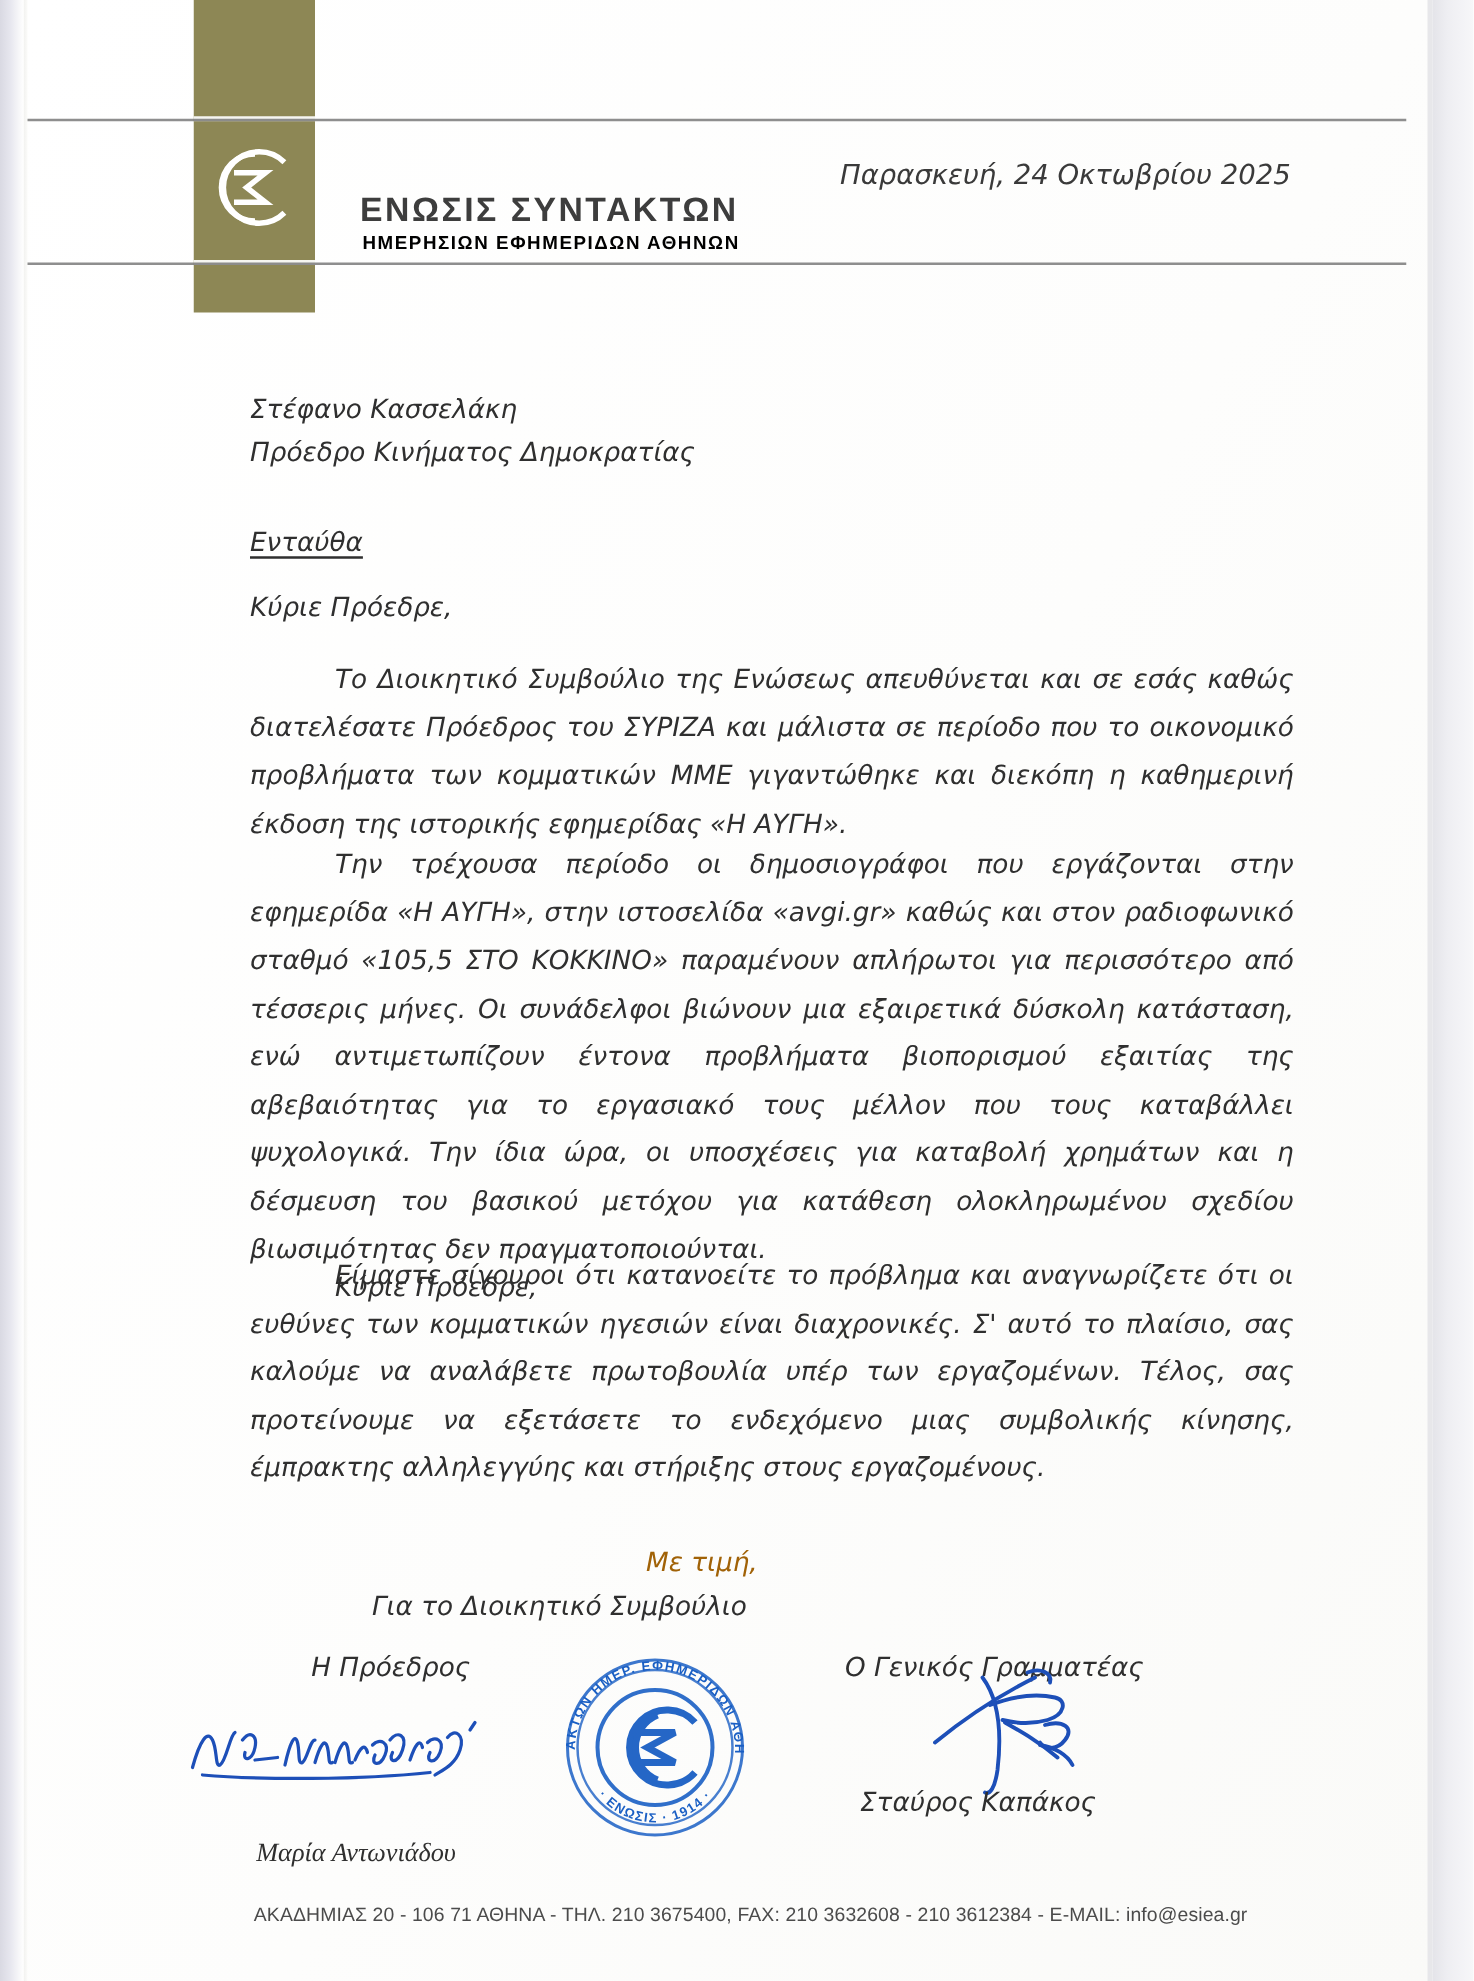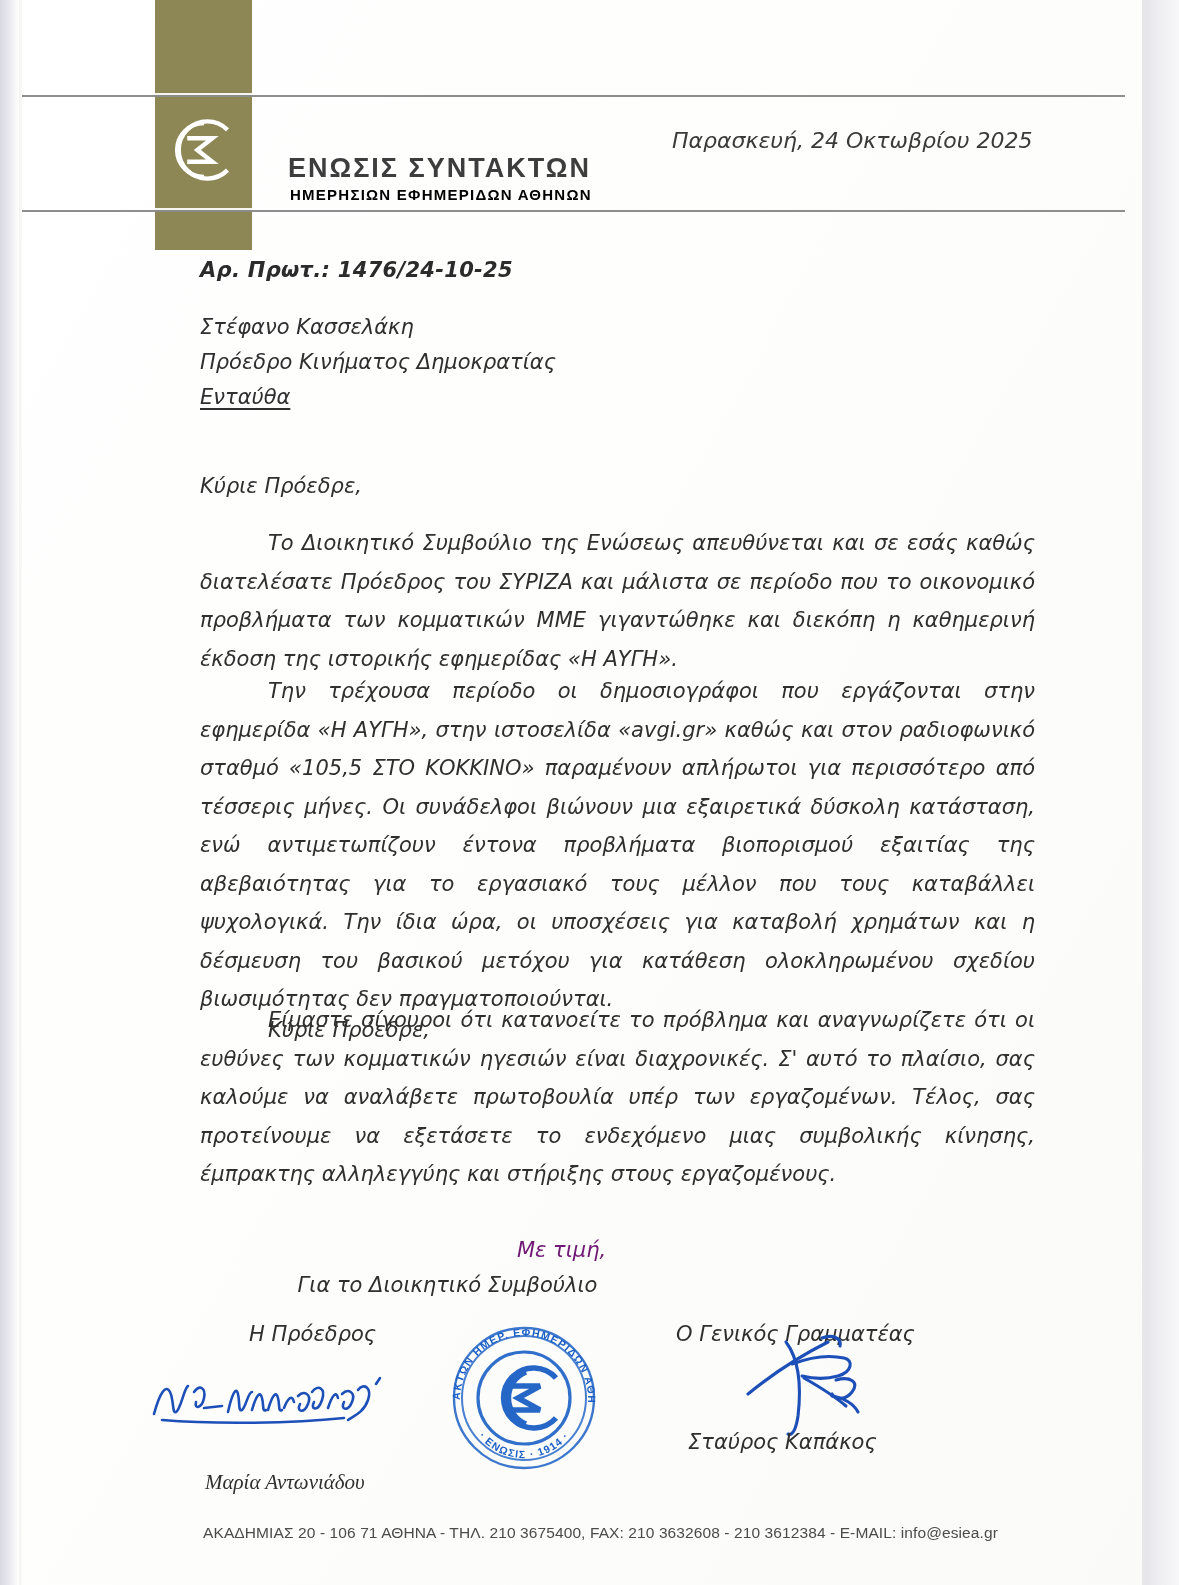--- a/index.html
+++ b/index.html
@@ -126,21 +126,21 @@
 
   .addr {
     position: absolute;
     left: 200px; top: 310px;
     font-family: "DejaVu Sans", sans-serif;
     font-style: italic;
     font-size: 21px;
     line-height: 35px;
     color: #2f2f2f;
   }
-  .addr .u { text-decoration: underline; text-underline-offset: 4px; }
+  .addr .u { text-decoration: underline; text-underline-offset: 4px; margin-top: 37px; }
 
   .salute-1 {
     position: absolute;
     left: 200px; top: 474px;
     font-family: "DejaVu Sans", sans-serif;
     font-style: italic;
     font-size: 21px;
     color: #2f2f2f;
   }
 
@@ -170,21 +170,21 @@
   .para-3 { top: 1001px; }
 
   
   .closing-1 {
     position: absolute;
     left: 0; top: 1238px; width: 1179px;
     text-align: center;
     font-family: "DejaVu Sans", sans-serif;
     font-style: italic;
     font-size: 21px;
-    color: #701a75;
+    color: #a16207;
     padding-right: 56px;
     box-sizing: border-box;
   }
   .closing-2 {
     position: absolute;
     left: 0; top: 1273px; width: 951px;
     text-align: center;
     font-family: "DejaVu Sans", sans-serif;
     font-style: italic;
     font-size: 21px;
@@ -281,21 +281,20 @@
   </svg>
 
   <div class="org-title">ΕΝΩΣΙΣ ΣΥΝΤΑΚΤΩΝ</div>
   <div class="org-sub">ΗΜΕΡΗΣΙΩΝ ΕΦΗΜΕΡΙΔΩΝ ΑΘΗΝΩΝ</div>
 
   <div class="rule rule-top"></div>
   <div class="rule rule-bottom"></div>
 
   <div class="doc-date">Παρασκευή, 24 Οκτωβρίου 2025</div>
 
-  <div class="protocol">Αρ. Πρωτ.: 1476/24-10-25</div>
 
   <div class="addr">
     <div>Στέφανο Κασσελάκη</div>
     <div>Πρόεδρο Κινήματος Δημοκρατίας</div>
     <div class="u" style="display:inline-block">Ενταύθα</div>
   </div>
 
   <div class="salute-1">Κύριε Πρόεδρε,</div>
   <div class="para para-1">Το Διοικητικό Συμβούλιο της Ενώσεως απευθύνεται και σε εσάς καθώς διατελέσατε Πρόεδρος του ΣΥΡΙΖΑ και μάλιστα σε περίοδο που το οικονομικό προβλήματα των κομματικών ΜΜΕ γιγαντώθηκε και διεκόπη η καθημερινή έκδοση της ιστορικής εφημερίδας «Η ΑΥΓΗ».</div>
   <div class="para para-2">Την τρέχουσα περίοδο οι δημοσιογράφοι που εργάζονται στην εφημερίδα «Η ΑΥΓΗ», στην ιστοσελίδα «avgi.gr» καθώς και στον ραδιοφωνικό σταθμό «105,5 ΣΤΟ ΚΟΚΚΙΝΟ» παραμένουν απλήρωτοι για περισσότερο από τέσσερις μήνες. Οι συνάδελφοι βιώνουν μια εξαιρετικά δύσκολη κατάσταση, ενώ αντιμετωπίζουν έντονα προβλήματα βιοπορισμού εξαιτίας της αβεβαιότητας για το εργασιακό τους μέλλον που τους καταβάλλει ψυχολογικά. Την ίδια ώρα, οι υποσχέσεις για καταβολή χρημάτων και η δέσμευση του βασικού μετόχου για κατάθεση ολοκληρωμένου σχεδίου βιωσιμότητας δεν πραγματοποιούνται.</div>

